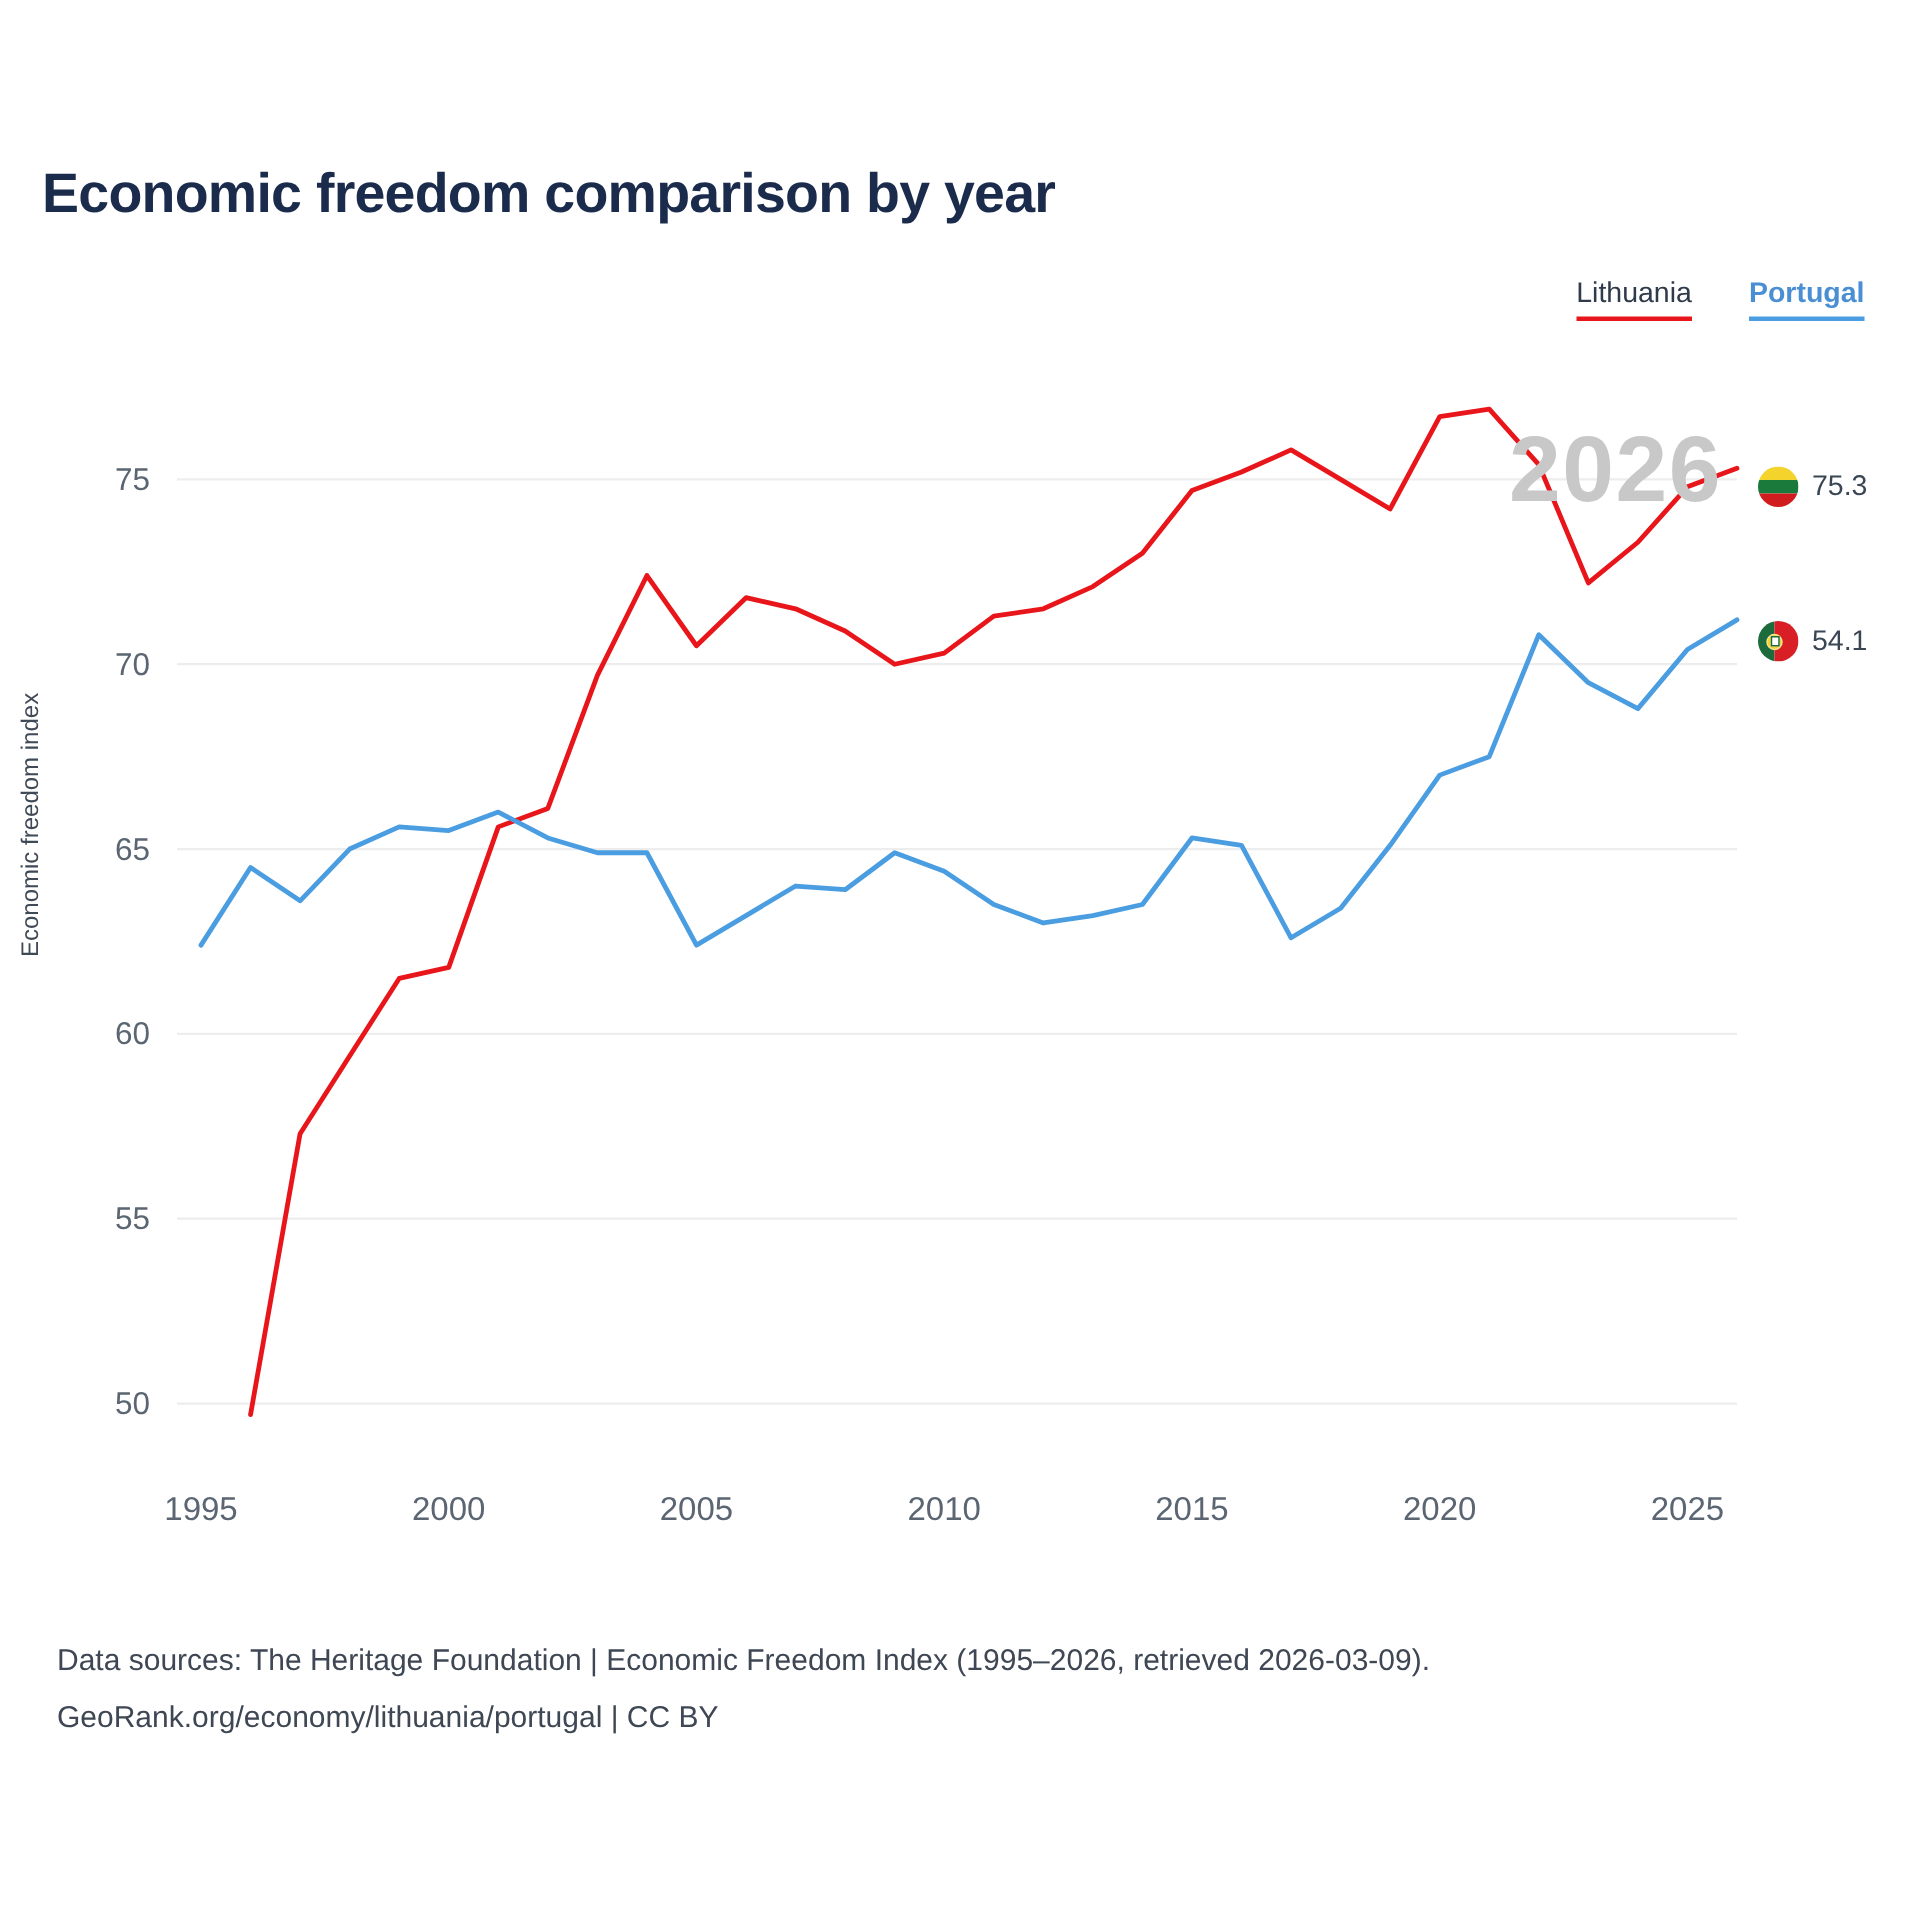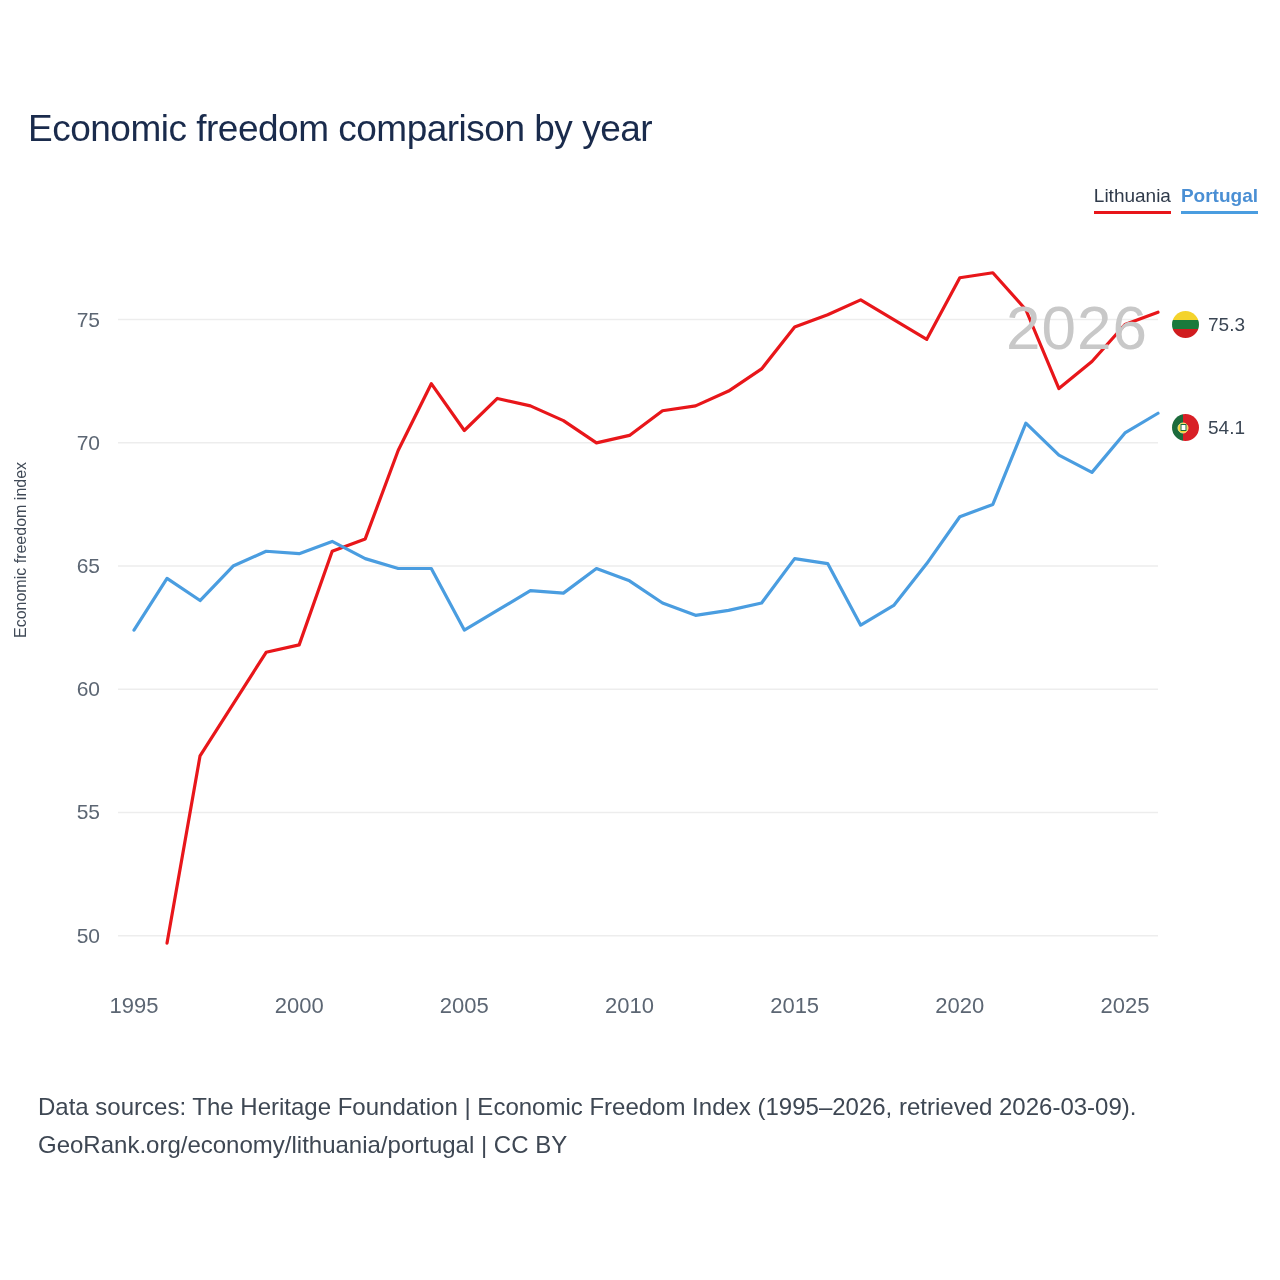--- a/index.html
+++ b/index.html
@@ -14,32 +14,32 @@
     width: 1280px;
     height: 1280px;
     overflow: hidden;
     background: #ffffff;
   }
   #title {
     position: absolute;
     left: 28px;
     top: 108px;
     font-size: 37px;
-    font-weight: normal;
+    font-weight: bold;
     color: #1a2b4c;
     letter-spacing: -0.5px;
     white-space: nowrap;
   }
   
   #legend {
     position: absolute;
-    right: 22px;
+    right: 37px;
     top: 184px;
     display: flex;
-    gap: 10px;
+    gap: 38px;
     align-items: flex-start;
   }
   .legend-item {
     display: flex;
     flex-direction: column;
     align-items: center;
   }
   .legend-label {
     font-size: 19px;
     color: #2f3a4a;
@@ -65,23 +65,23 @@
     top: 620px;
     font-size: 16px;
     color: #404a57;
     transform-origin: left bottom;
     transform: rotate(-90deg);
     white-space: nowrap;
   }
   #watermark {
     position: absolute;
     right: 132px;
-    top: 292px;
+    top: 278px;
     font-size: 62px;
-    font-weight: normal;
+    font-weight: bold;
     color: #c8c8c8;
     letter-spacing: 1px;
     margin-left: 16px;
   }
   
   .end-label {
     position: absolute;
     display: flex;
     align-items: center;
     gap: 9px;
@@ -119,21 +119,21 @@
     left: 50%; top: 50%;
     transform: translate(-50%,-50%);
     width: 4px; height: 5px;
     background: #fff;
     border: 1px solid #1c6b3c;
   }
   #footer {
     position: absolute;
     left: 38px;
     top: 1088px;
-    font-size: 24px;
+    font-size: 20px;
     color: #3e4753;
     line-height: 38px;
   }
   #footer div { white-space: nowrap; }
   svg { display: block; overflow: visible; }
 </style>
 </head>
 <body>
 
 <div id="page">

